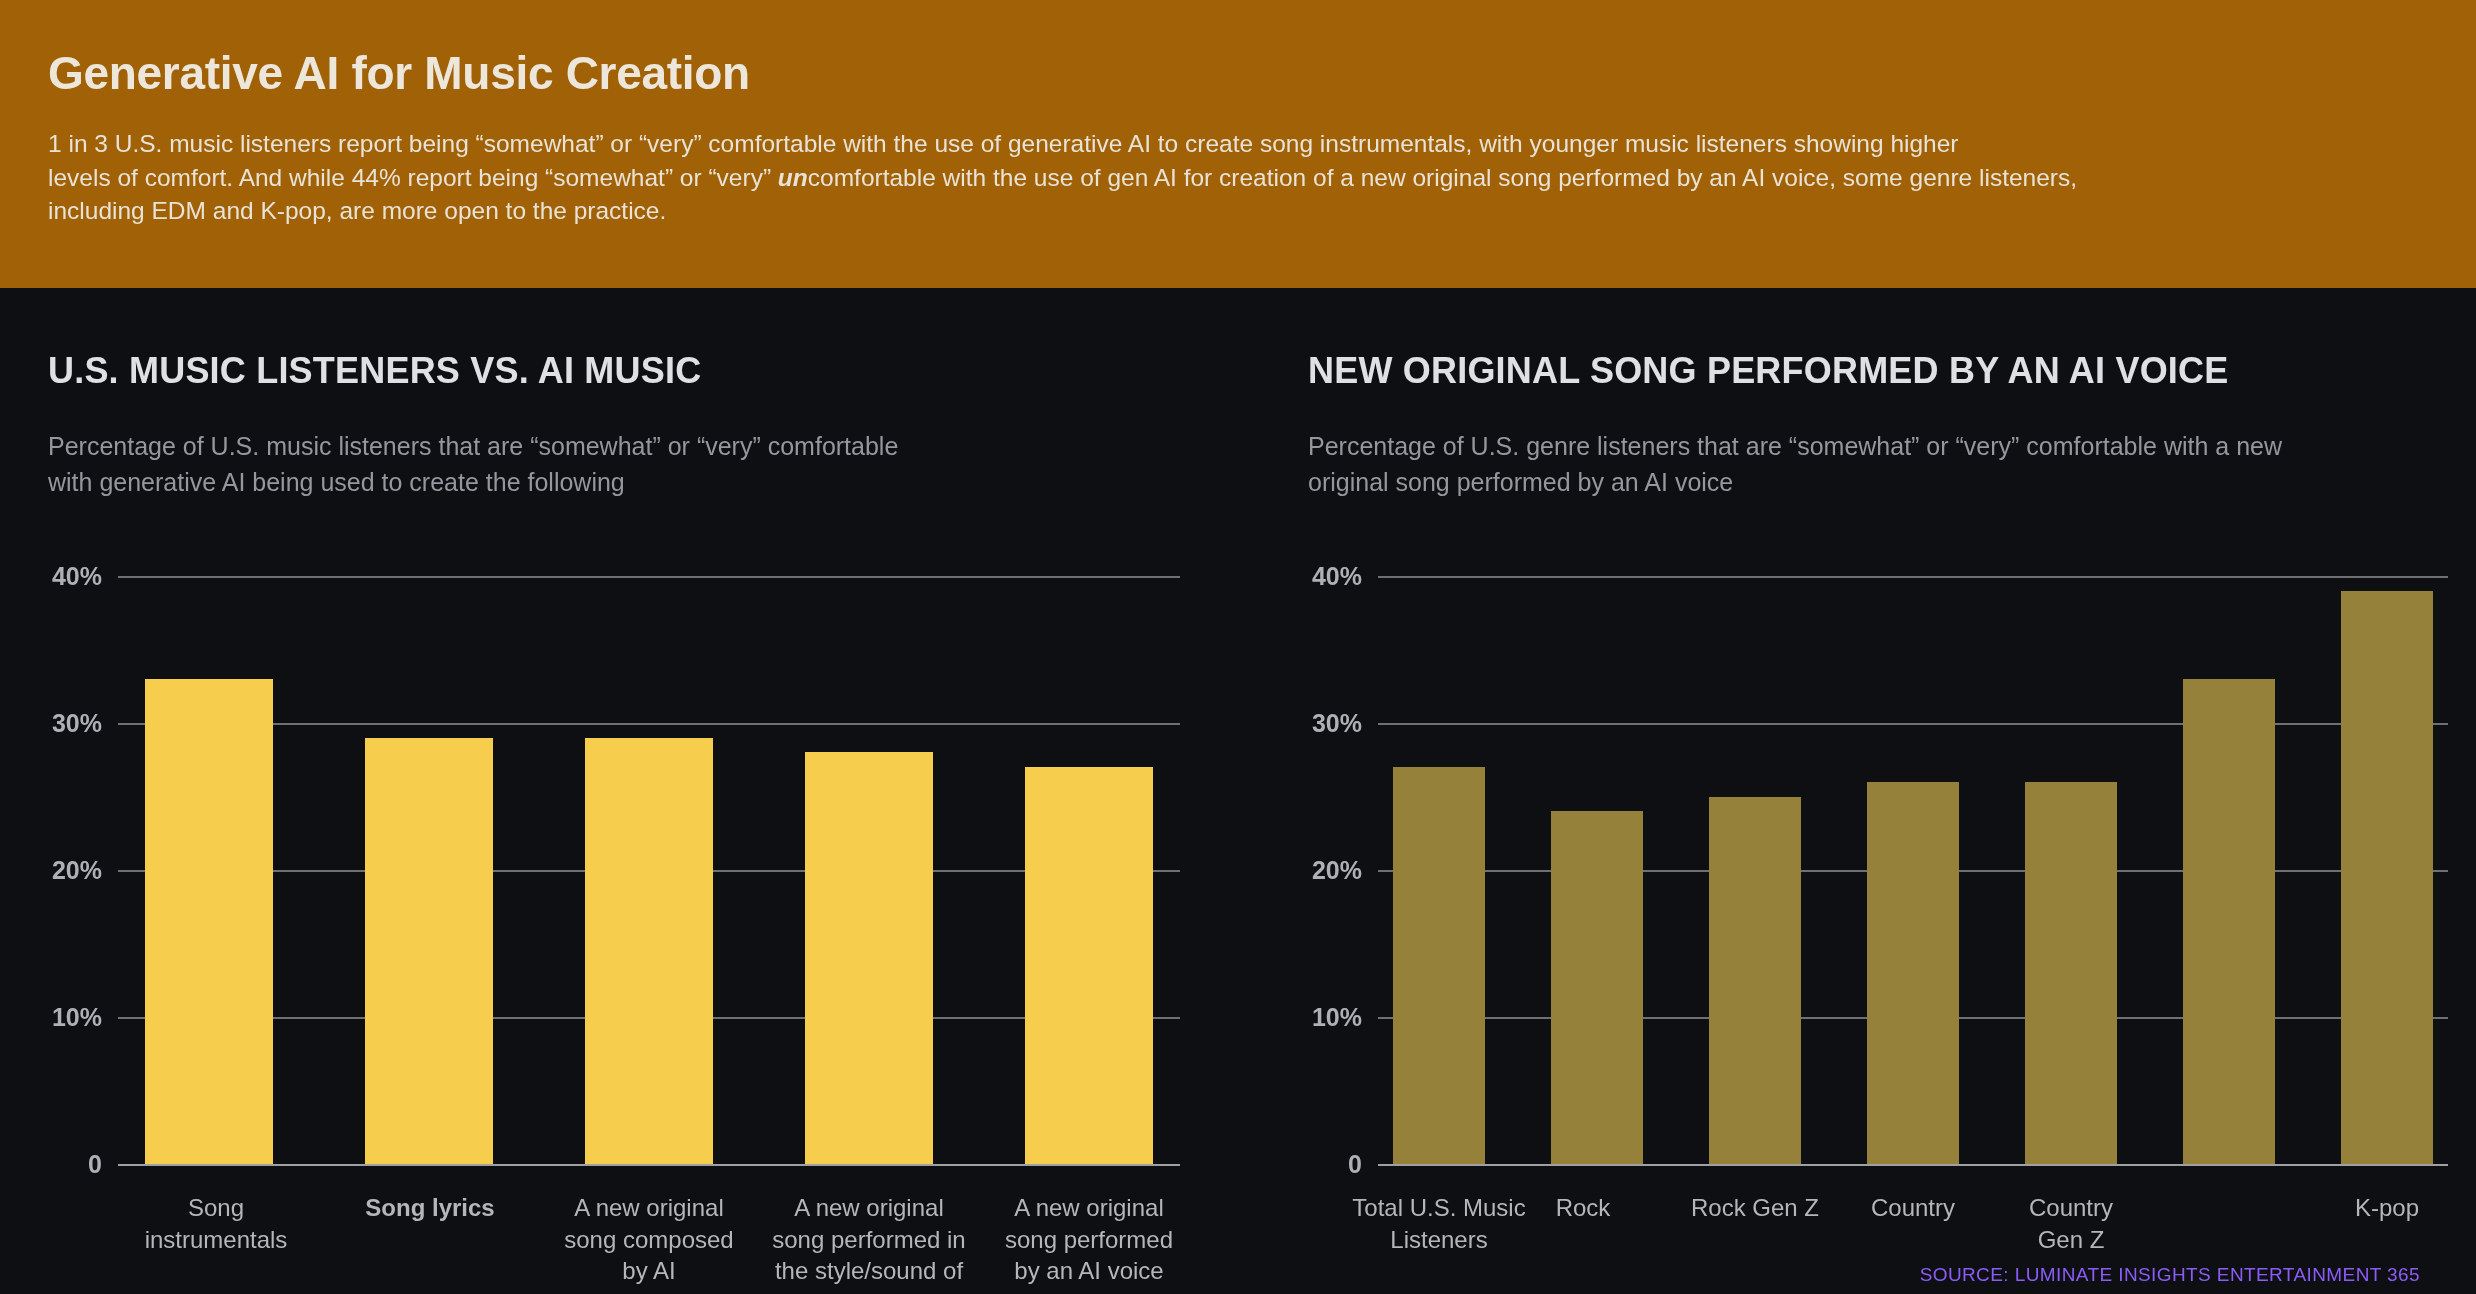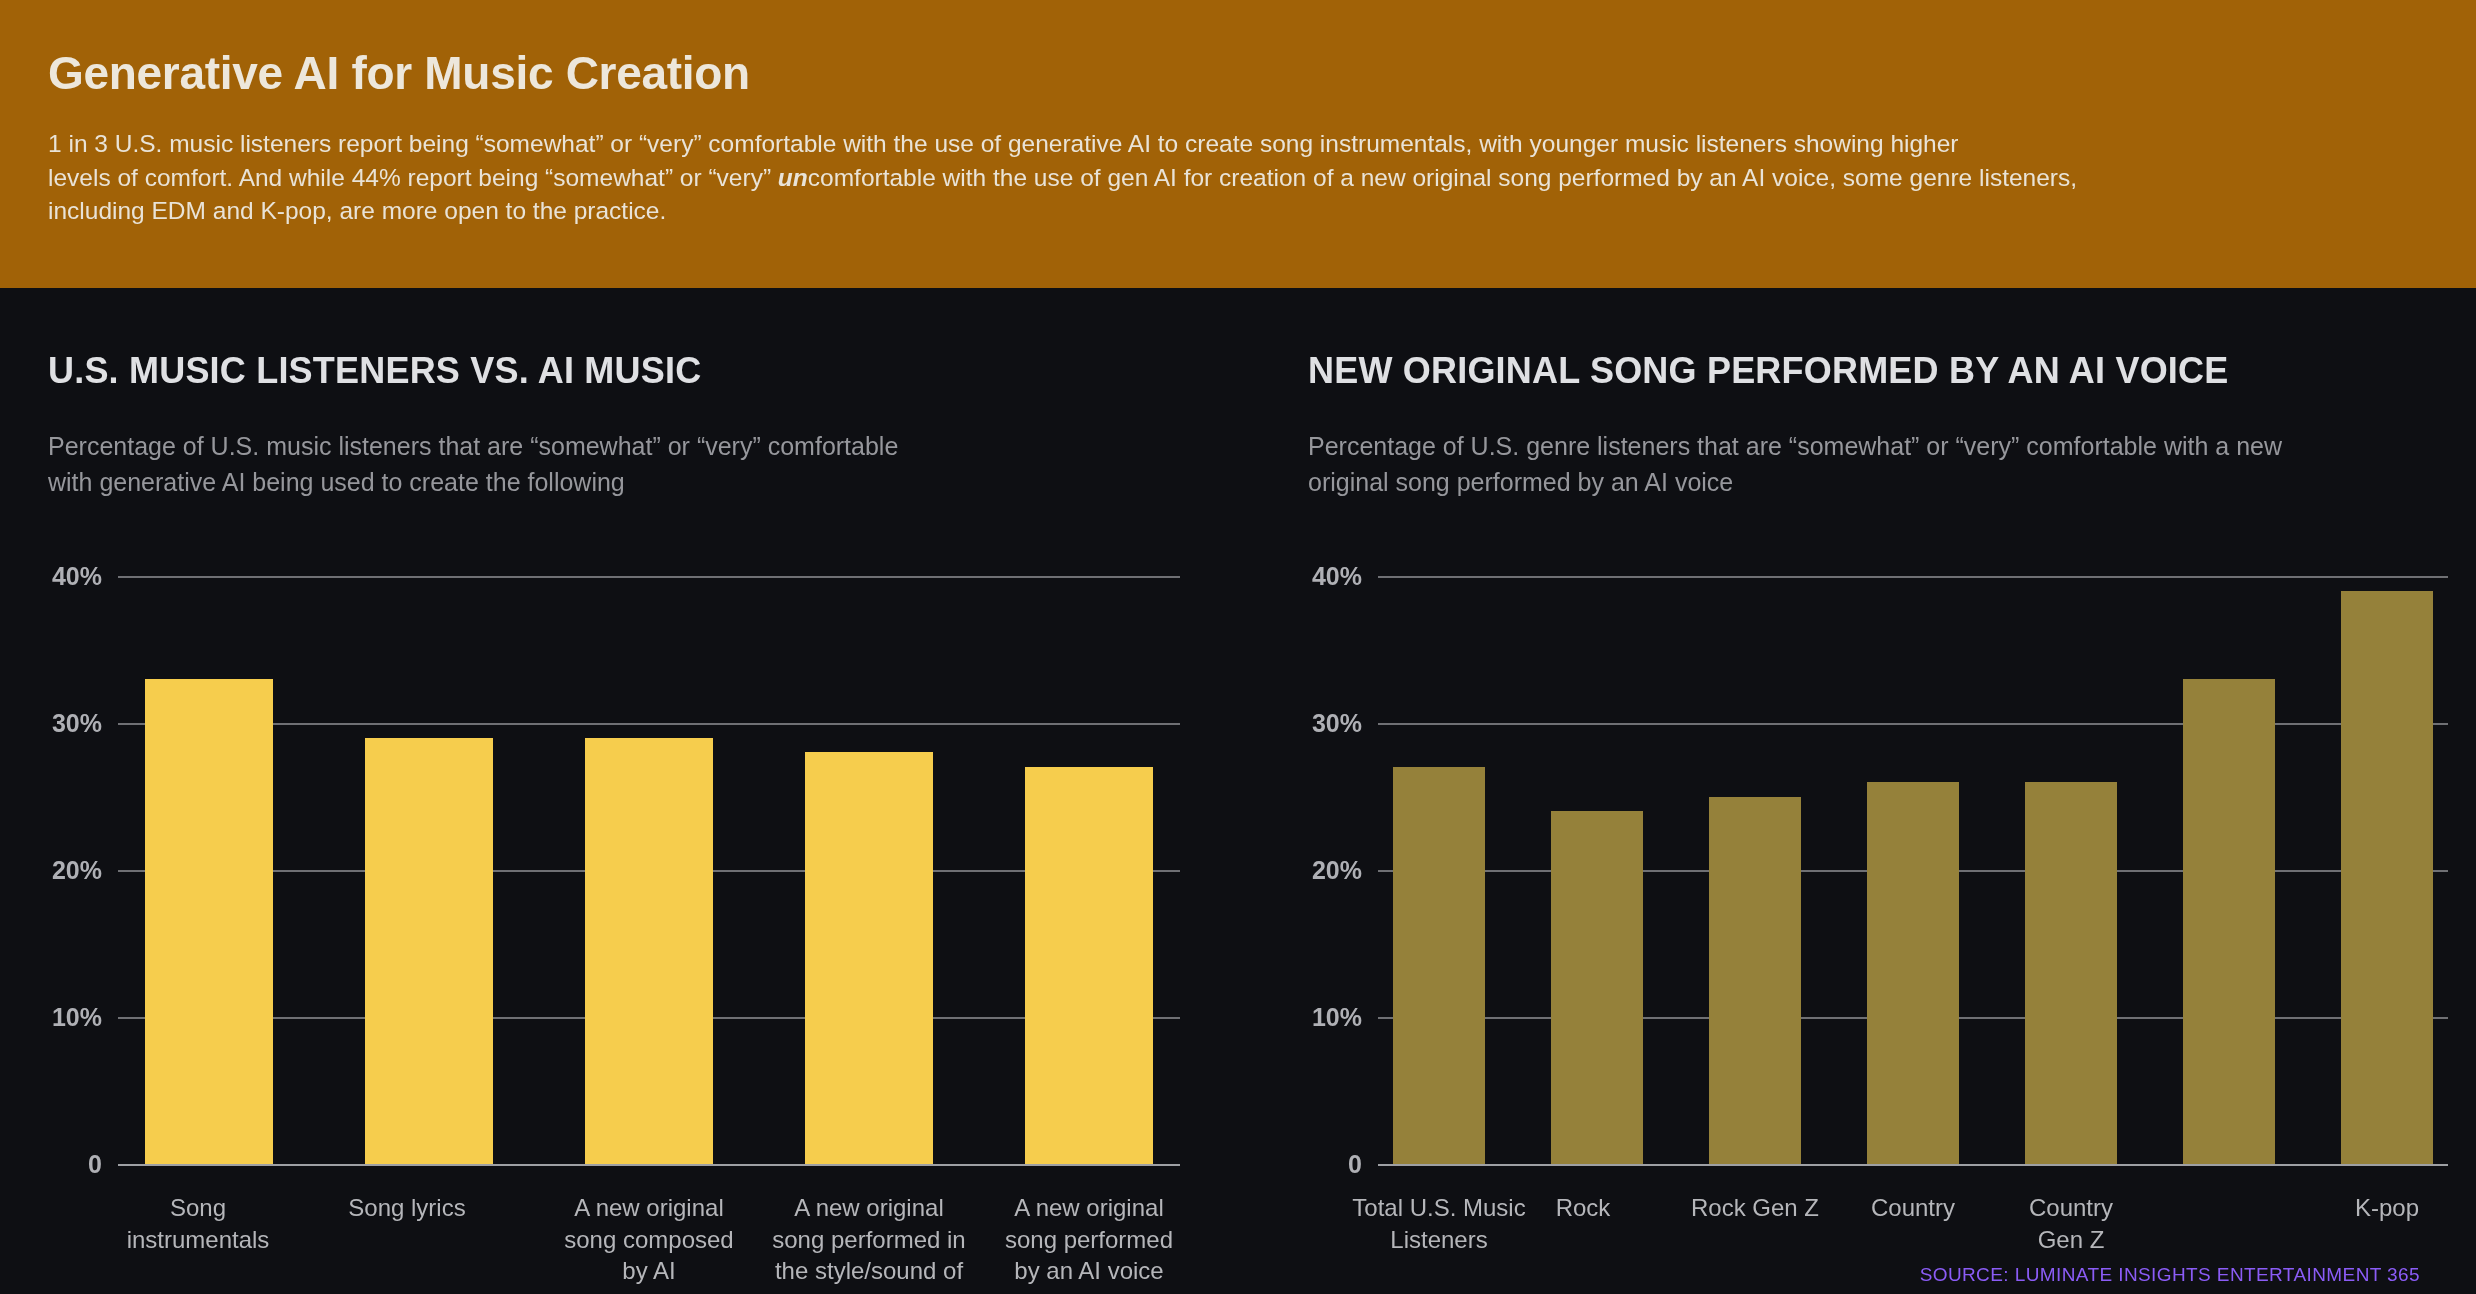--- a/index.html
+++ b/index.html
@@ -64,23 +64,23 @@
             <div class="gridline" style="top: 294px;"></div>
             <div class="gridline" style="top: 441px;"></div>
             <div class="bar" title="Song instrumentals: 33%" style="left: 27px; width: 128px; height: 485.1px; background: rgb(246, 205, 77);"></div>
             <div class="bar" title="Song lyrics: 29%" style="left: 247px; width: 128px; height: 426.3px; background: rgb(246, 205, 77);"></div>
             <div class="bar" title="A new original song composed by AI: 29%" style="left: 467px; width: 128px; height: 426.3px; background: rgb(246, 205, 77);"></div>
             <div class="bar" title="A new original song performed in the style/sound of a human artist: 28%" style="left: 687px; width: 128px; height: 411.6px; background: rgb(246, 205, 77);"></div>
             <div class="bar" title="A new original song performed by an AI voice: 27%" style="left: 907px; width: 128px; height: 396.9px; background: rgb(246, 205, 77);"></div>
           </div>
       </div>
       <div class="xlabels">
-          <div class="xlabel" style="left: 150px;">Song
+          <div class="xlabel" style="left: 168px;">Song
 instrumentals</div>
-          <div class="xlabel" style="left: 359px;">Song lyrics</div>
+          <div class="xlabel" style="left: 382px; font-weight: bold;">Song lyrics</div>
           <div class="xlabel" style="left: 601px;">A new original
 song composed
 by AI</div>
           <div class="xlabel" style="left: 821px;">A new original
 song performed in
 the style/sound of
 a human artist</div>
           <div class="xlabel" style="left: 1041px;">A new original
 song performed
 by an AI voice</div>

